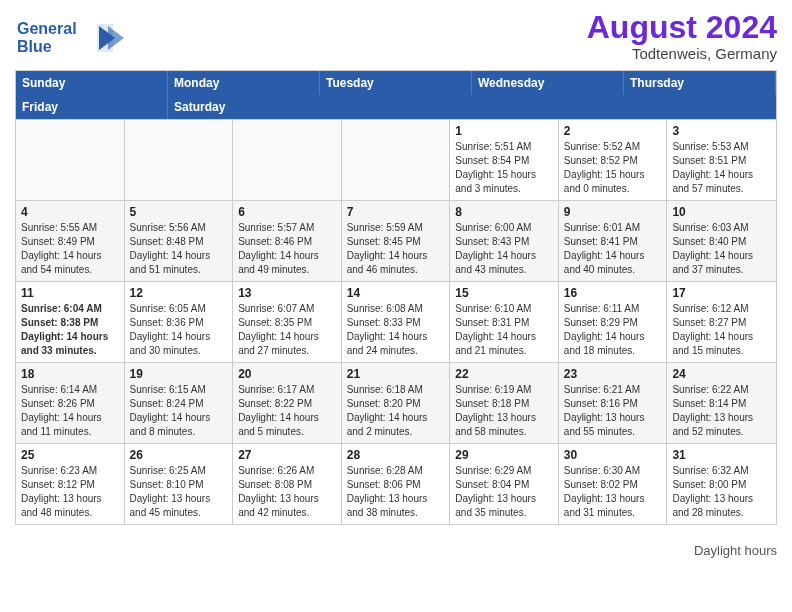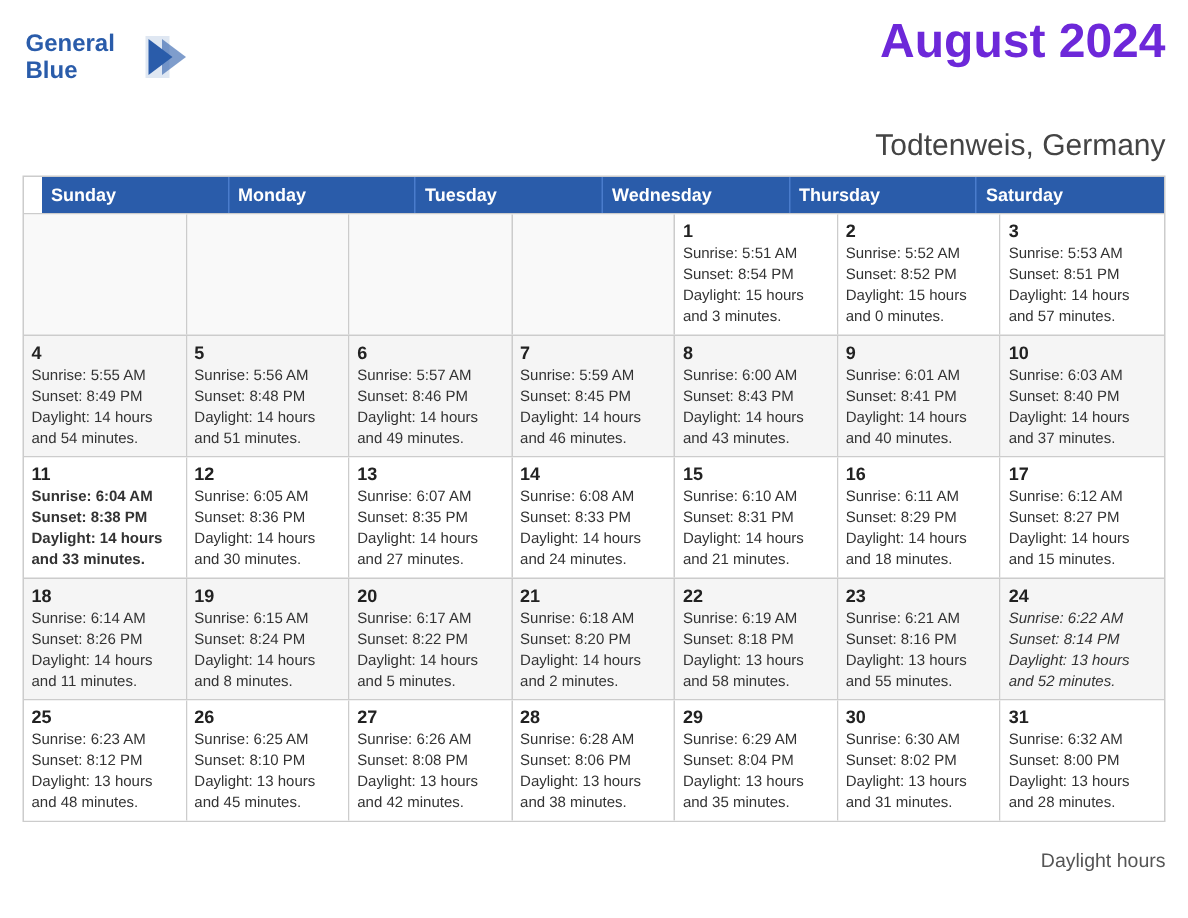--- a/index.html
+++ b/index.html
@@ -31,35 +31,33 @@
     .title-block {
       text-align: right;
     }
     .month-title {
       font-size: 32px;
       font-weight: bold;
       color: #6d28d9;
       line-height: 1.1;
     }
     .location-title {
-      font-size: 20px;
+      font-size: 15px;
       color: #444;
-      margin-top: 41px;
     }
     .calendar {
       flex: 1;
       display: flex;
       flex-direction: column;
       border: 1px solid #ccc;
     }
     .cal-header {
       display: grid;
-      grid-template-columns: repeat(6, 1fr);
+      grid-template-columns: repeat(5, 1fr);
       background: #2a5caa;
-      margin-left: 12px;
     }
     .cal-header-cell {
       color: #fff;
       font-weight: bold;
       font-size: 12px;
       padding: 5px 6px;
       text-align: left;
       border-right: 1px solid #4a7ccc;
     }
     .cal-header-cell:last-child { border-right: none; }
@@ -127,20 +125,21 @@
     </div>
   </div>
 
   <div class="calendar">
     <div class="cal-header">
     <div class="cal-header-cell">Sunday</div>
         <div class="cal-header-cell">Monday</div>
         <div class="cal-header-cell">Tuesday</div>
         <div class="cal-header-cell">Wednesday</div>
         <div class="cal-header-cell">Thursday</div>
+        <div class="cal-header-cell">Friday</div>
         <div class="cal-header-cell">Saturday</div>
       </div>
     <div class="cal-body">
     <div class="cal-row">
           <div class="cal-cell empty"></div>
           <div class="cal-cell empty"></div>
           <div class="cal-cell empty"></div>
           <div class="cal-cell empty"></div>
           <div class="cal-cell">
             <div class="day-num">1</div>
@@ -304,21 +303,21 @@
           </div>
           <div class="cal-cell alt">
             <div class="day-num">23</div>
             <div class="day-info" style="white-space: pre-line;">Sunrise: 6:21 AM
 Sunset: 8:16 PM
 Daylight: 13 hours
 and 55 minutes.</div>
           </div>
           <div class="cal-cell alt">
             <div class="day-num">24</div>
-            <div class="day-info" style="white-space: pre-line; font-style: italic;">Sunrise: 6:22 AM
+            <div class="day-info" style="white-space: pre-line;">Sunrise: 6:22 AM
 Sunset: 8:14 PM
 Daylight: 13 hours
 and 52 minutes.</div>
           </div>
         </div>
         <div class="cal-row">
           <div class="cal-cell">
             <div class="day-num">25</div>
             <div class="day-info" style="white-space: pre-line;">Sunrise: 6:23 AM
 Sunset: 8:12 PM

